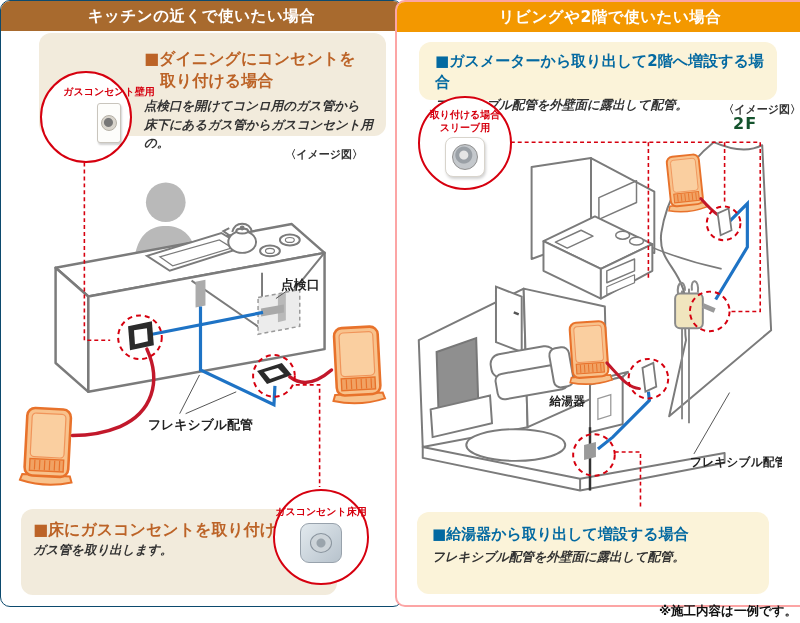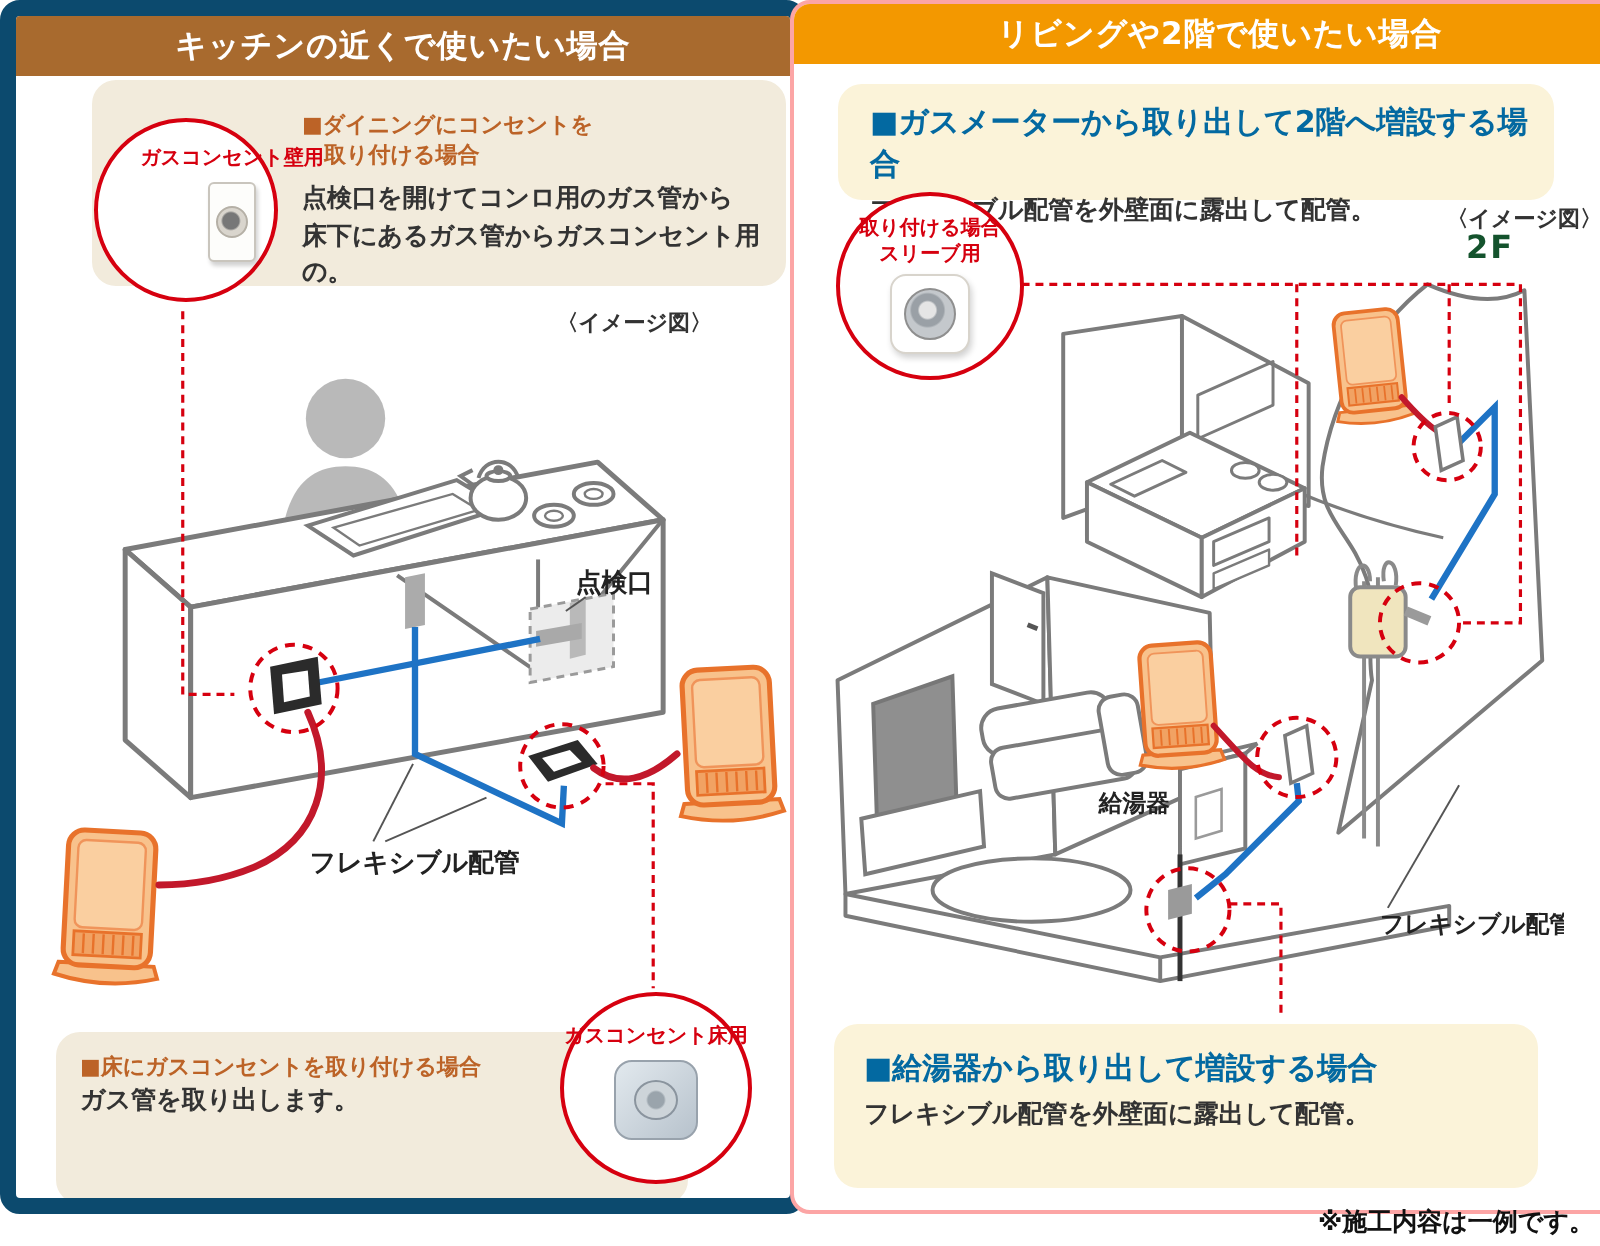--- a/index.html
+++ b/index.html
@@ -1,32 +1,32 @@
 <!DOCTYPE html>
 <html><head>
 <meta charset="utf-8">
 <style>
   html,body{margin:0;padding:0;background:#fff;}
   *{box-sizing:border-box;}
   body{font-family:"DejaVu Sans","Liberation Sans",sans-serif;}
   .stage{position:relative;width:800px;height:623px;background:#fff;overflow:hidden;}
   .panel{position:absolute;top:0;height:607px;background:#fff;border-radius:10px;overflow:hidden;}
-  .panel-left{left:0;width:403px;border:8px solid #0c4a6e;}
+  .panel-left{left:0;width:403px;border:1px solid #0c4a6e;}
   .panel-right{left:395px;width:430px;border:2px solid #fca5a5;}
   .panel-header{height:30px;display:flex;align-items:center;justify-content:center;
     color:#fff;font-weight:bold;font-size:15.5px;letter-spacing:.5px;}
   .panel-left .panel-header{background:#A86A2E;}
   .panel-right .panel-header{background:#F39800;}
   .infobox{position:absolute;border-radius:12px;z-index:1;}
   .infobox.beige{background:#F2EBDC;}
   .infobox.cream{background:#FBF3D9;}
-  .headline{font-weight:bold;font-size:11px;line-height:1.4;}
+  .headline{font-weight:bold;font-size:16px;line-height:1.4;}
   .headline.rust{color:#BC6327;}
   .headline.orange{color:#0369a1;}
-  .bodytext{font-weight:bold;font-size:12.5px;line-height:1.5;color:#333;}
+  .bodytext{font-weight:bold;font-size:12.5px;line-height:1.5;color:#333;font-style:italic;}
   .caption{position:absolute;font-size:11px;font-weight:bold;color:#333;z-index:1;}
   .floor-label{position:absolute;font-size:16px;font-weight:bold;color:#14532d;z-index:1;letter-spacing:1px;}
   .diagram{position:absolute;left:0;top:0;z-index:2;pointer-events:none;}
   .callout{position:absolute;z-index:3;background:#fff;border:2.5px solid #D6000F;border-radius:50%;
     display:flex;flex-direction:column;align-items:center;}
   .callout .clabel{font-size:10px;font-weight:bold;color:#D6000F;white-space:nowrap;line-height:1.25;text-align:center;}
   .plate-wall{width:24px;height:40px;background:#FDFDFB;border:1px solid #C9C5BD;border-radius:3px;
     box-shadow:1px 2px 2px rgba(0,0,0,.18);display:flex;align-items:center;justify-content:center;margin-top:4px;}
   .socket-wall{width:16px;height:16px;border-radius:50%;border:1px solid #B5B0A6;
     background:radial-gradient(circle at 46% 46%, #777 0 4px, #D9D5CD 5px);}
@@ -150,21 +150,21 @@
 
       <g stroke="#555" stroke-width="1">
         <line x1="180" y1="415" x2="200" y2="376"></line>
         <line x1="186" y1="415" x2="237" y2="393"></line>
         <line x1="287" y1="292" x2="277" y2="299"></line>
       </g>
       <text x="282" y="289" class="dlabel">点検口</text>
       <text x="148" y="430" class="dlabel">フレキシブル配管</text>
     </svg>
 
-    <div class="callout" style="left:39px;top:51px;width:92px;height:92px;padding-top:13px;padding-left:46px;">
+    <div class="callout" style="left:39px;top:70px;width:92px;height:92px;padding-top:13px;padding-left:46px;">
       <div class="clabel">ガスコンセント壁用</div>
       <div class="plate-wall">
         <div class="socket-wall"></div>
       </div>
     </div>
 
     <div class="callout" style="left:272px;top:488px;width:96px;height:96px;padding-top:15px;">
       <div class="clabel">ガスコンセント床用</div>
       <div class="plate-floor">
         <div class="socket-floor"></div>

